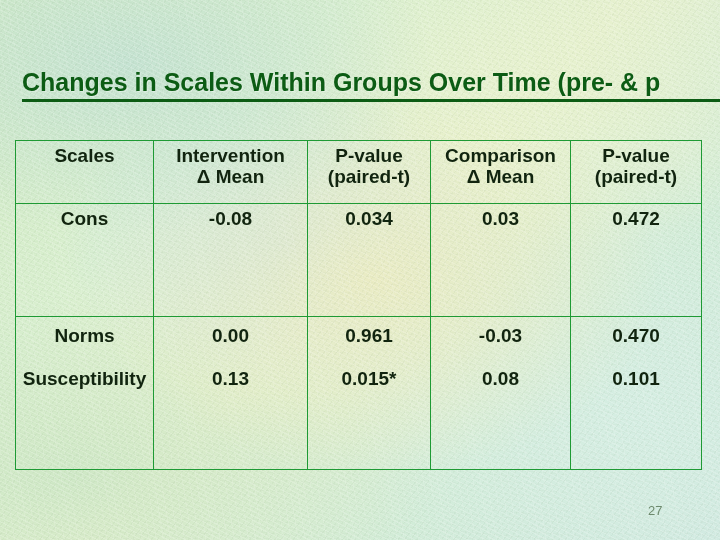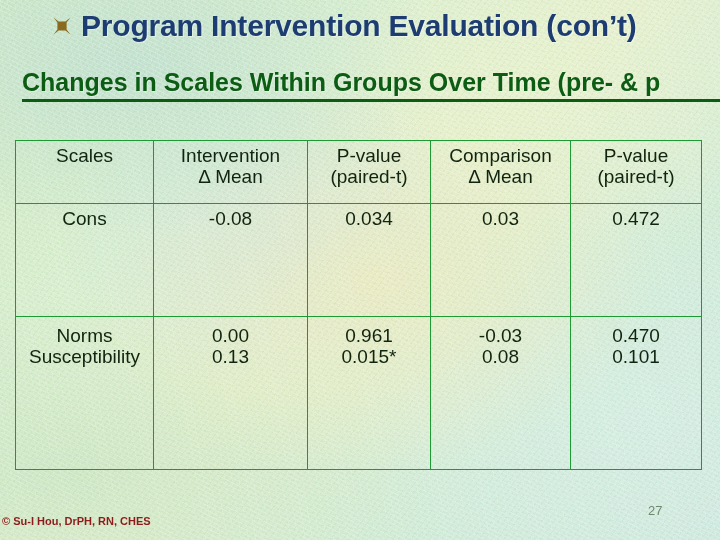--- a/index.html
+++ b/index.html
@@ -88,21 +88,21 @@
   }
   #grid table {
     width: 100%;
     height: 100%;
     border-collapse: collapse;
     table-layout: fixed;
   }
   #grid td, #grid th {
     border: 1px solid #1e9a34;
     color: #11240f;
-    font-weight: normal;
+    font-weight: bold;
     text-align: center;
     vertical-align: top;
     padding: 4px 2px 0 2px;
     font-size: 19px;
     line-height: 1.12;
     margin-top: 48px;
   }
   #grid th { font-size: 19px; }
   .c1 { width: 138px; }
   .c2 { width: 154px; }
@@ -112,21 +112,21 @@
 
   tr.r-head   { height: 63px; }
   tr.r-know   { height: 42px; }
   tr.r-pros   { height: 57px; }
   tr.r-cons   { height: 79px; }
   tr.r-tail   { height: 107px; }
 
   .hdr-l2 { display: block; }
 
   
-  .stack { display: flex; flex-direction: column; padding-top: 4px; }
+  .stack { display: flex; flex-direction: column; gap: 22px; padding-top: 4px; }
 
   
   #copyright {
     position: absolute;
     left: 2px;
     top: 515px;
     font-size: 11px;
     font-weight: bold;
     color: #8e1b1b;
     white-space: nowrap;
@@ -139,27 +139,20 @@
     color: #6d8a6d;
     margin-top: 12px;
   }
 </style>
 </head>
 <body>
 
 <div id="slide">
   <div id="texture"></div>
 
-  <div id="title-row">
-    <svg id="bullet-icon" width="20" height="20" viewBox="0 0 20 20">
-      <path d="M1.5 1.5 L6.6 5.4 L13.4 5.4 L18.5 1.5 L14.6 6.6 L14.6 13.4
-               L18.5 18.5 L13.4 14.6 L6.6 14.6 L1.5 18.5 L5.4 13.4 L5.4 6.6 Z" fill="#8a6a1e"></path>
-    </svg>
-    <span id="title-text">Program Intervention Evaluation (con’t)</span>
-  </div>
 
   <div id="subtitle">Changes in Scales Within Groups Over Time (pre- &amp; p</div>
 
   <div id="grid">
     <table>
       <colgroup>
         <col class="c1">
           <col class="c2">
           <col class="c3">
           <col class="c4">
@@ -228,14 +221,13 @@
               <span>0.470</span>
               <span>0.101</span>
             </div>
           </td>
         </tr>
       </tbody>
     </table>
   </div>
 
   <div id="page-number">27</div>
-  <div id="copyright">© Su-I Hou, DrPH, RN, CHES</div>
 </div>
 
 </body></html>

